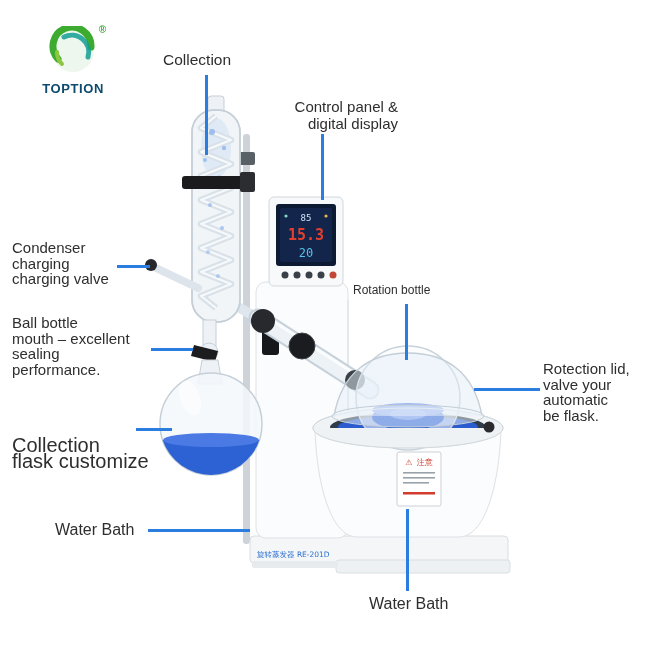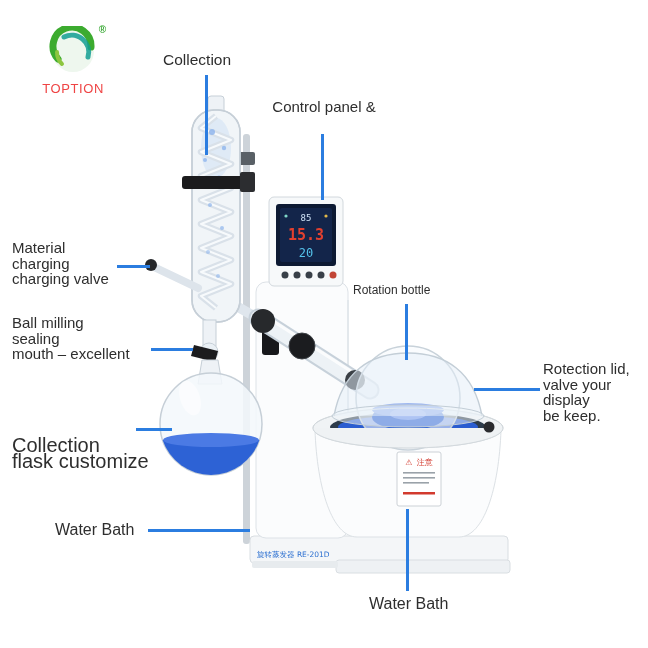--- a/index.html
+++ b/index.html
@@ -12,26 +12,26 @@
   .lbl { position:absolute; color:#2e2e2e; }
   .lbl div { white-space:nowrap; }
 
   .cline { position:absolute; background:var(--line); }
   .cline.v { width:3px; }
   .cline.h { height:3px; }
 
   .logo { position:absolute; left:34px; top:26px; width:78px; text-align:center; }
   .logo .globe-wrap { position:relative; display:inline-block; }
   .logo .reg { position:absolute; top:-2px; right:-8px; font-size:10px; color:#3aa935; font-weight:bold; }
-  .logo .brand { font-size:13px; font-weight:normal; color:#ef4444; letter-spacing:0.6px; margin-top:1px; }
+  .logo .brand { font-size:13px; font-weight:bold; color:#0c4a6e; letter-spacing:0.6px; margin-top:1px; }
 
   #lbl-condenser { left:163px; top:51px; font-size:15.5px; }
   #line-condenser { left:205px; top:75px; height:80px; }
 
-  #lbl-control { left:250px; top:99px; width:148px; text-align:center; font-size:15px; line-height:16.5px; }
+  #lbl-control { left:250px; top:99px; width:148px; text-align:right; font-size:15px; line-height:16.5px; }
   #line-control { left:321px; top:134px; height:66px; }
 
   #lbl-material { left:12px; top:240px; font-size:15px; line-height:15.5px; }
   #line-material { left:117px; top:265px; width:33px; }
 
   #lbl-ball { left:12px; top:315px; font-size:15px; line-height:15.5px; }
   #line-ball { left:151px; top:348px; width:42px; }
 
   #lbl-collection { left:12px; top:437px; font-size:20px; line-height:16px; }
   #line-collection { left:136px; top:428px; width:36px; }
@@ -190,53 +190,55 @@
       <span class="reg">®</span>
     </span>
     <div class="brand">TOPTION</div>
   </div>
 
   <div class="lbl" id="lbl-condenser">Collection</div>
   <div class="cline v" id="line-condenser"></div>
 
   <div class="lbl" id="lbl-control">
     <div>Control panel &amp;</div>
+    <div>digital display</div>
   </div>
   <div class="cline v" id="line-control"></div>
 
   <div class="lbl" id="lbl-material">
-    <div>Material</div>
+    <div>Condenser</div>
     <div>charging</div>
     <div>charging valve</div>
   </div>
   <div class="cline h" id="line-material"></div>
 
   <div class="lbl" id="lbl-ball">
-    <div>Ball milling</div>
+    <div>Ball bottle</div>
+    <div>mouth – excellent</div>
     <div>sealing</div>
-    <div>mouth – excellent</div>
+    <div>performance.</div>
   </div>
   <div class="cline h" id="line-ball"></div>
 
   <div class="lbl" id="lbl-collection">
     <div>Collection</div>
     <div>flask customize</div>
   </div>
   <div class="cline h" id="line-collection"></div>
 
   <div class="lbl" id="lbl-wb-left">Water Bath</div>
   <div class="cline h" id="line-wb-left"></div>
 
   <div class="lbl" id="lbl-rotation">Rotation bottle</div>
   <div class="cline v" id="line-rotation"></div>
 
   <div class="lbl" id="lbl-lid">
     <div>Rotection lid,</div>
     <div>valve your</div>
-    <div>display</div>
-    <div>be keep.</div>
+    <div>automatic</div>
+    <div>be flask.</div>
   </div>
   <div class="cline h" id="line-lid"></div>
 
   <div class="lbl" id="lbl-wb-bottom">Water Bath</div>
   <div class="cline v" id="line-wb-bottom"></div>
 
 </div>
 
 </body></html>

